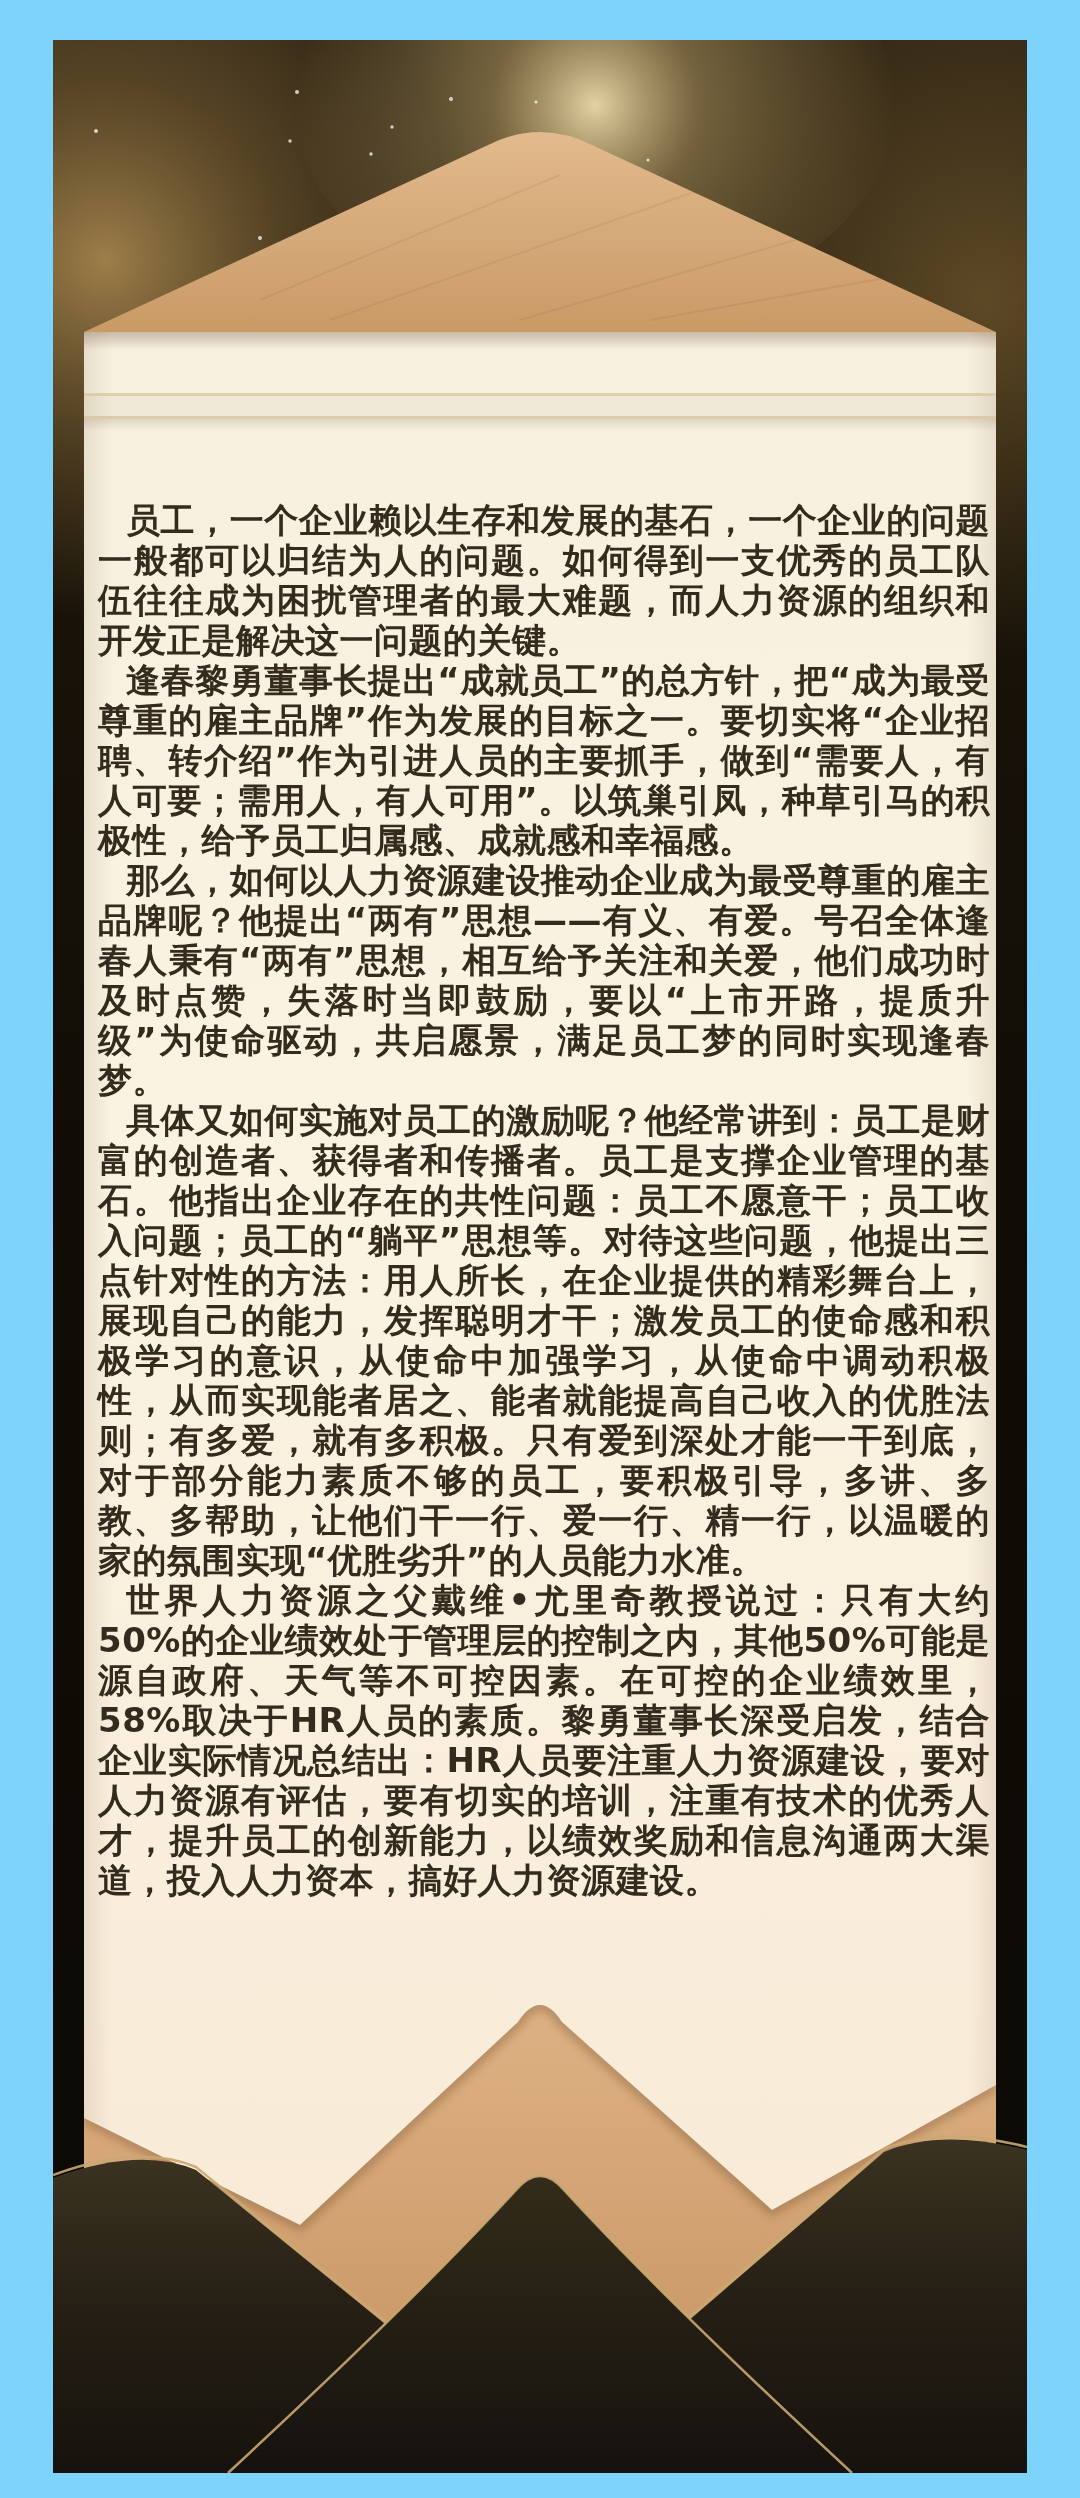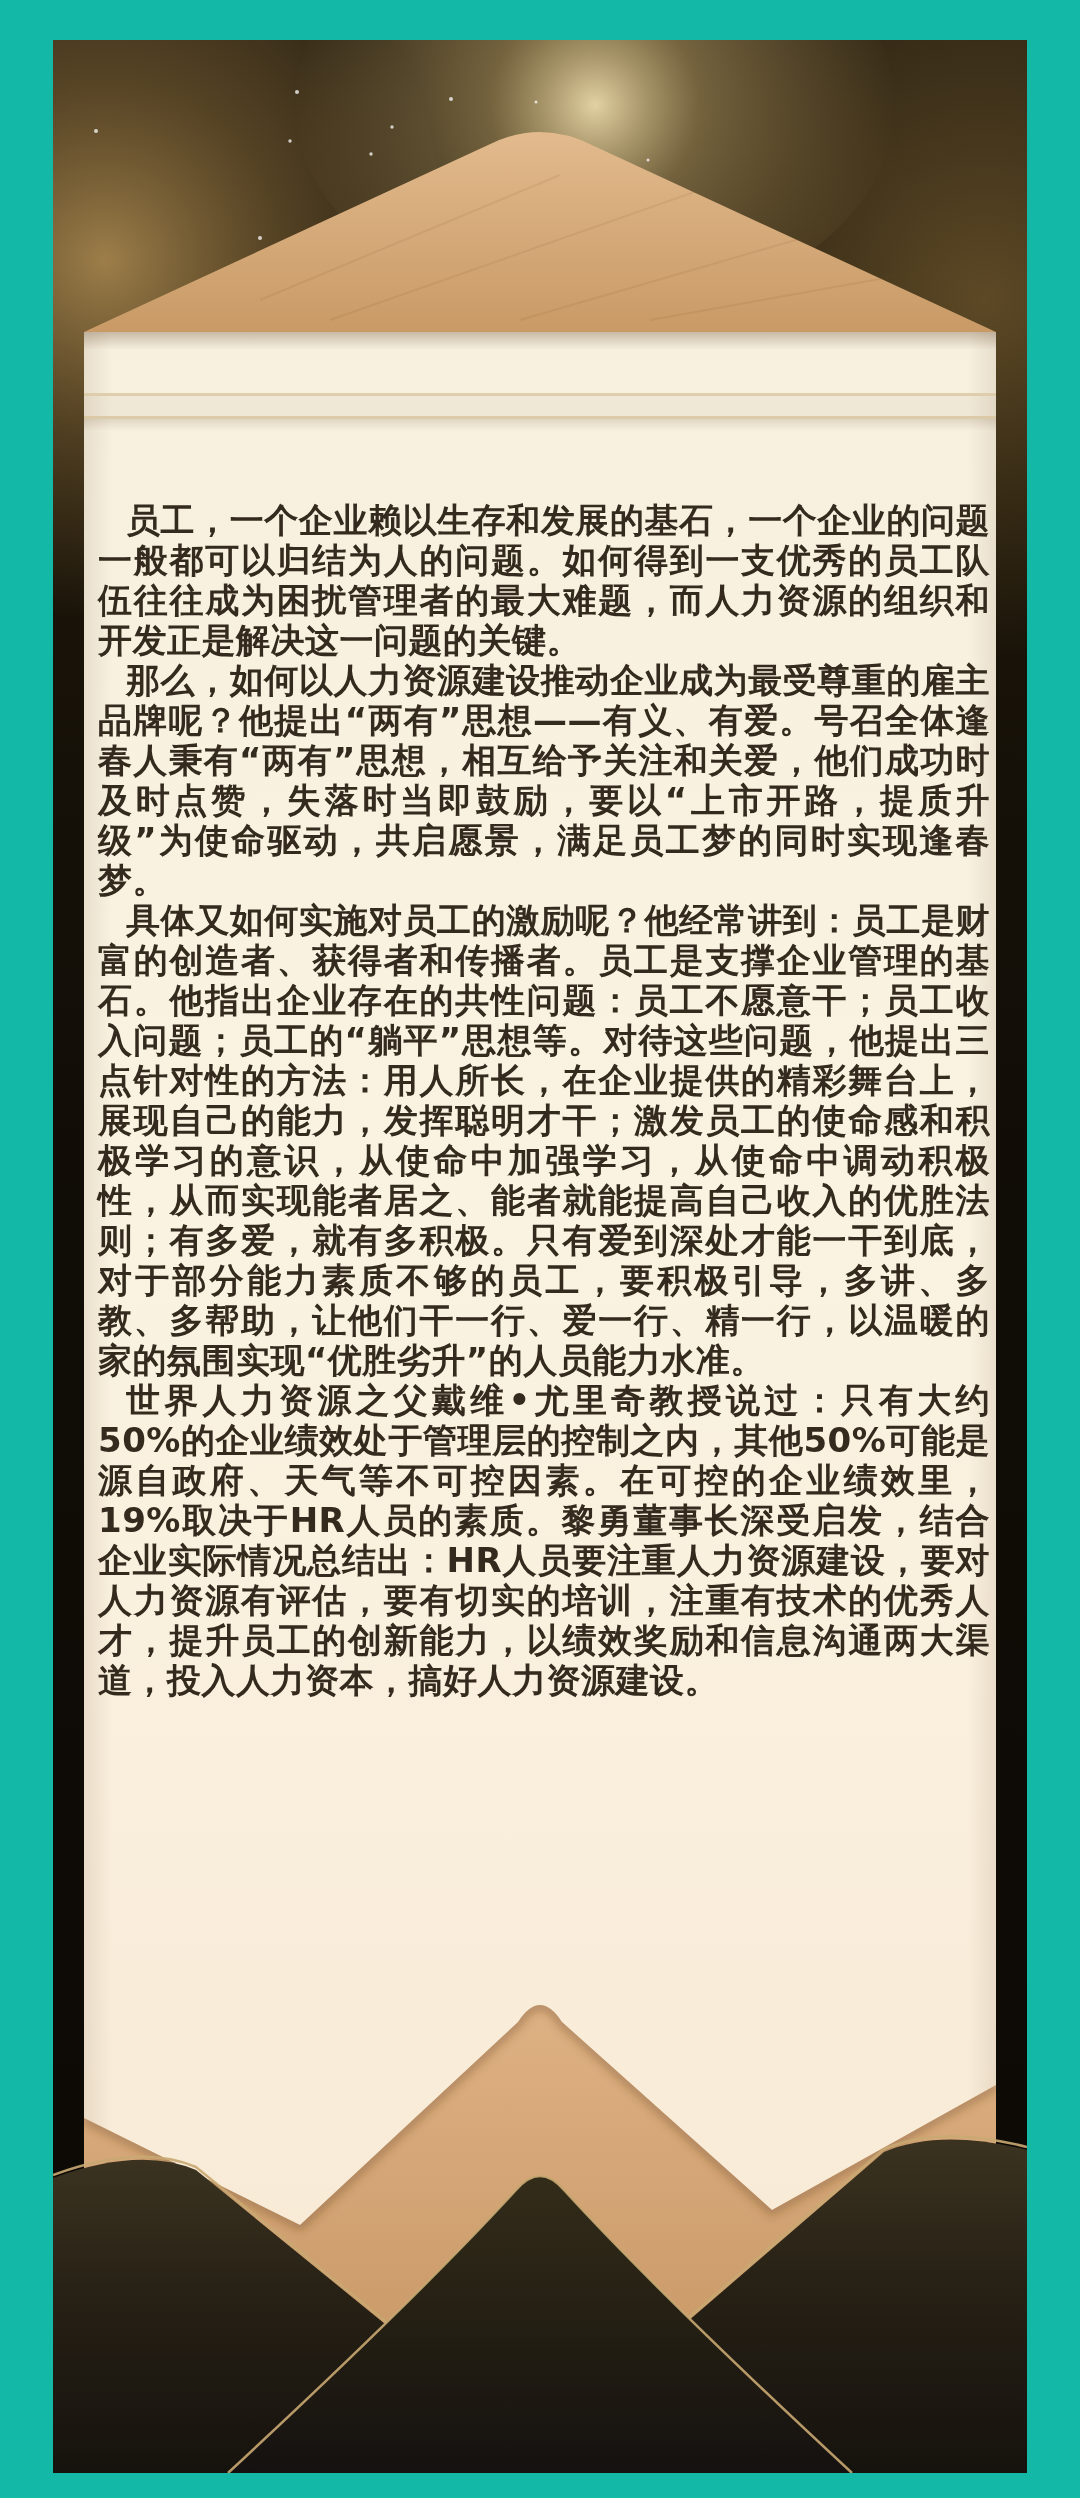--- a/index.html
+++ b/index.html
@@ -1,19 +1,19 @@
 <!DOCTYPE html>
 <html><head>
 <meta charset="utf-8">
 <style>
   html,body{margin:0;padding:0;background:#ffffff;}
   .canvas{
     position:relative;
     width:1080px;height:2498px;
-    background:#14b8a6;
+    background:#7dd3fc;
     overflow:hidden;
     font-family:"DejaVu Sans", sans-serif;
   }
   .scene{position:absolute;left:0;top:0;width:1080px;height:2498px;display:block;}
   .letter-text{
     position:absolute;
     left:98px;top:500px;width:892px;
     font-size:34px;line-height:40px;
     font-weight:600;
     color:#342a1e;
@@ -153,18 +153,19 @@
       <path d="M1027,2150 Q940,2128 884,2152 L512,2473 L1027,2473 Z" fill="url(#flapDark)"></path>
       <path d="M1027,2147 Q940,2125 884,2149 L512,2470" fill="none" stroke-width="2.5" opacity="0.9" stroke="#c9a872"></path>
 
       <path d="M228,2473 Q420,2295 516,2190 Q540,2162 564,2190 Q660,2295 852,2473 Z" fill="url(#flapDarkC)"></path>
       <path d="M228,2473 Q420,2295 516,2190 Q540,2162 564,2190 Q660,2295 852,2473" fill="none" stroke-width="2.5" opacity="0.9" stroke="#c9a872"></path>
     </g>
   </svg>
 
   <div class="letter-text">
     <p>员工，一个企业赖以生存和发展的基石，一个企业的问题一般都可以归结为人的问题。如何得到一支优秀的员工队伍往往成为困扰管理者的最大难题，而人力资源的组织和开发正是解决这一问题的关键。</p>
+    <p>逢春黎勇董事长提出“成就员工”的总方针，把“成为最受尊重的雇主品牌”作为发展的目标之一。要切实将“企业招聘、转介绍”作为引进人员的主要抓手，做到“需要人，有人可要；需用人，有人可用”。以筑巢引凤，种草引马的积极性，给予员工归属感、成就感和幸福感。</p>
     <p>那么，如何以人力资源建设推动企业成为最受尊重的雇主品牌呢？他提出“两有”思想——有义、有爱。号召全体逢春人秉有“两有”思想，相互给予关注和关爱，他们成功时及时点赞，失落时当即鼓励，要以“上市开路，提质升级”为使命驱动，共启愿景，满足员工梦的同时实现逢春梦。</p>
     <p>具体又如何实施对员工的激励呢？他经常讲到：员工是财富的创造者、获得者和传播者。员工是支撑企业管理的基石。他指出企业存在的共性问题：员工不愿意干；员工收入问题；员工的“躺平”思想等。对待这些问题，他提出三点针对性的方法：用人所长，在企业提供的精彩舞台上，展现自己的能力，发挥聪明才干；激发员工的使命感和积极学习的意识，从使命中加强学习，从使命中调动积极性，从而实现能者居之、能者就能提高自己收入的优胜法则；有多爱，就有多积极。只有爱到深处才能一干到底，对于部分能力素质不够的员工，要积极引导，多讲、多教、多帮助，让他们干一行、爱一行、精一行，以温暖的家的氛围实现“优胜劣升”的人员能力水准。</p>
-    <p>世界人力资源之父戴维•尤里奇教授说过：只有大约50%的企业绩效处于管理层的控制之内，其他50%可能是源自政府、天气等不可控因素。在可控的企业绩效里，19%取决于HR人员的素质。黎勇董事长深受启发，结合企业实际情况总结出：HR人员要注重人力资源建设，要对人力资源有评估，要有切实的培训，注重有技术的优秀人才，提升员工的创新能力，以绩效奖励和信息沟通两大渠道，投入人力资本，搞好人力资源建设。</p>
+    <p>世界人力资源之父戴维•尤里奇教授说过：只有大约50%的企业绩效处于管理层的控制之内，其他50%可能是源自政府、天气等不可控因素。在可控的企业绩效里，58%取决于HR人员的素质。黎勇董事长深受启发，结合企业实际情况总结出：HR人员要注重人力资源建设，要对人力资源有评估，要有切实的培训，注重有技术的优秀人才，提升员工的创新能力，以绩效奖励和信息沟通两大渠道，投入人力资本，搞好人力资源建设。</p>
   </div>
 
 </div>
 
 </body></html>

